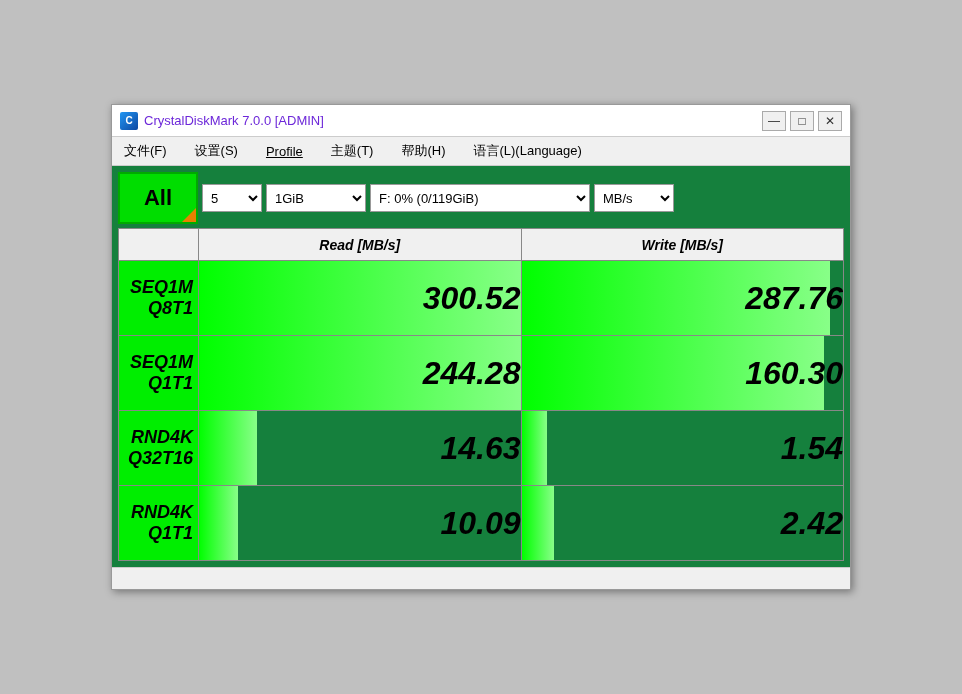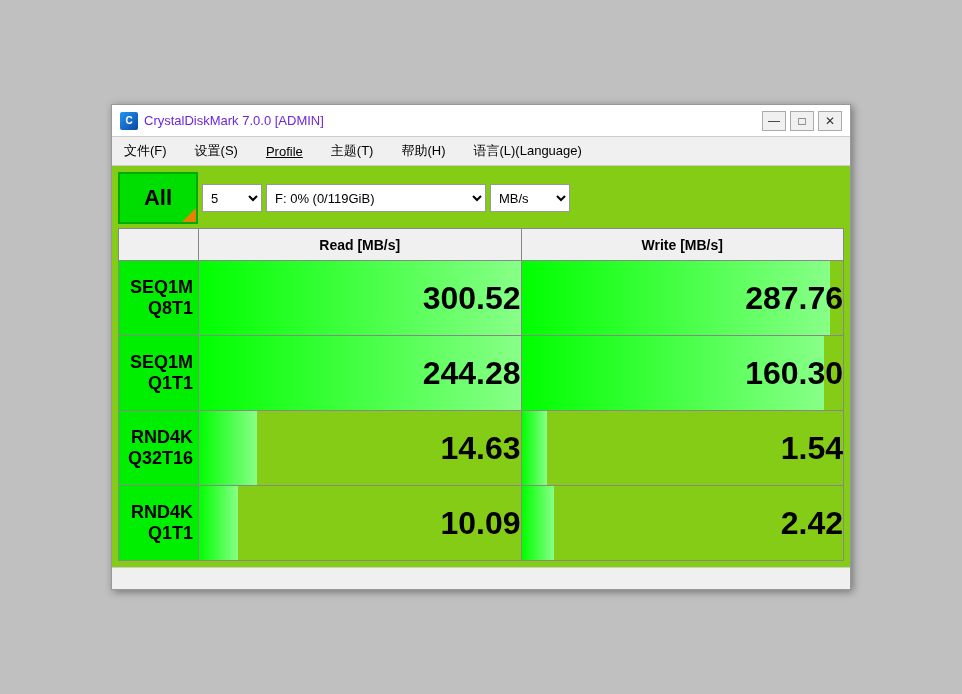--- a/index.html
+++ b/index.html
@@ -81,21 +81,21 @@
       padding: 3px 8px;
       font-size: 13px;
       cursor: pointer;
       color: #000;
     }
     .menu-item.profile { text-decoration: underline; }
 
     
     .main-content {
       padding: 6px;
-      background: #84cc16;
+      background: #15803d;
     }
 
     
     .controls-row {
       display: flex;
       align-items: center;
       gap: 4px;
       margin-bottom: 4px;
     }
     .all-btn {
@@ -137,20 +137,21 @@
     .ctrl-select-unit { width: 80px; }
 
     
     .bench-table {
       width: 100%;
       border-collapse: collapse;
       border: 1px solid #888;
     }
     .bench-table th, .bench-table td {
       border: 1px solid #888;
+      font-style: italic;
     }
     .bench-header {
       background: #f0f0f0;
       text-align: center;
       font-size: 14px;
       font-weight: bold;
       padding: 4px 8px;
       height: 32px;
     }
     .bench-label {
@@ -230,20 +231,23 @@
     <div class="menu-item">语言(L)(Language)</div>
   </div>
 
   <div class="main-content">
 
     <div class="controls-row">
       <button class="all-btn">All</button>
       <select class="ctrl-select ctrl-select-small">
         <option>5</option>
       </select>
+      <select class="ctrl-select ctrl-select-medium">
+        <option>1GiB</option>
+      </select>
       <select class="ctrl-select ctrl-select-large">
         <option>F: 0% (0/119GiB)</option>
       </select>
       <select class="ctrl-select ctrl-select-unit">
         <option>MB/s</option>
       </select>
     </div>
 
     <table class="bench-table">
       <thead>

